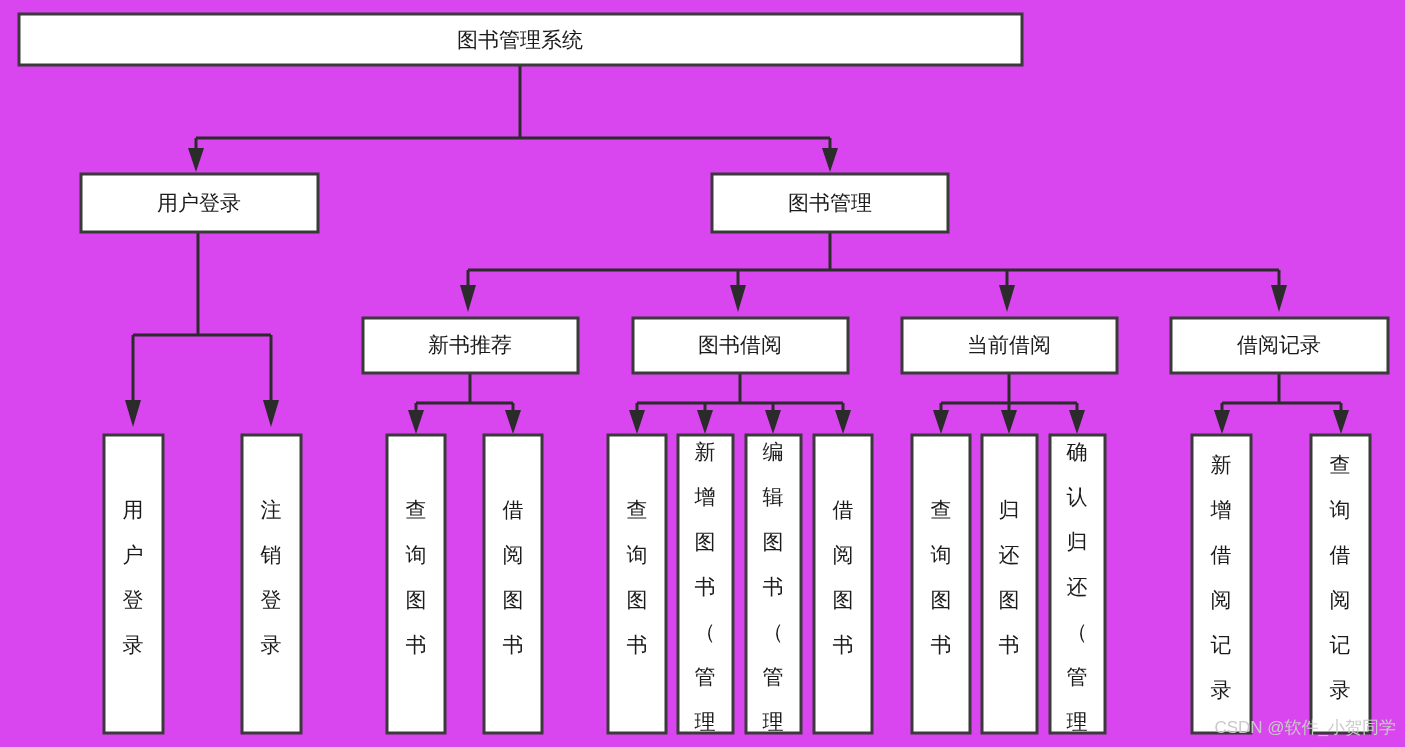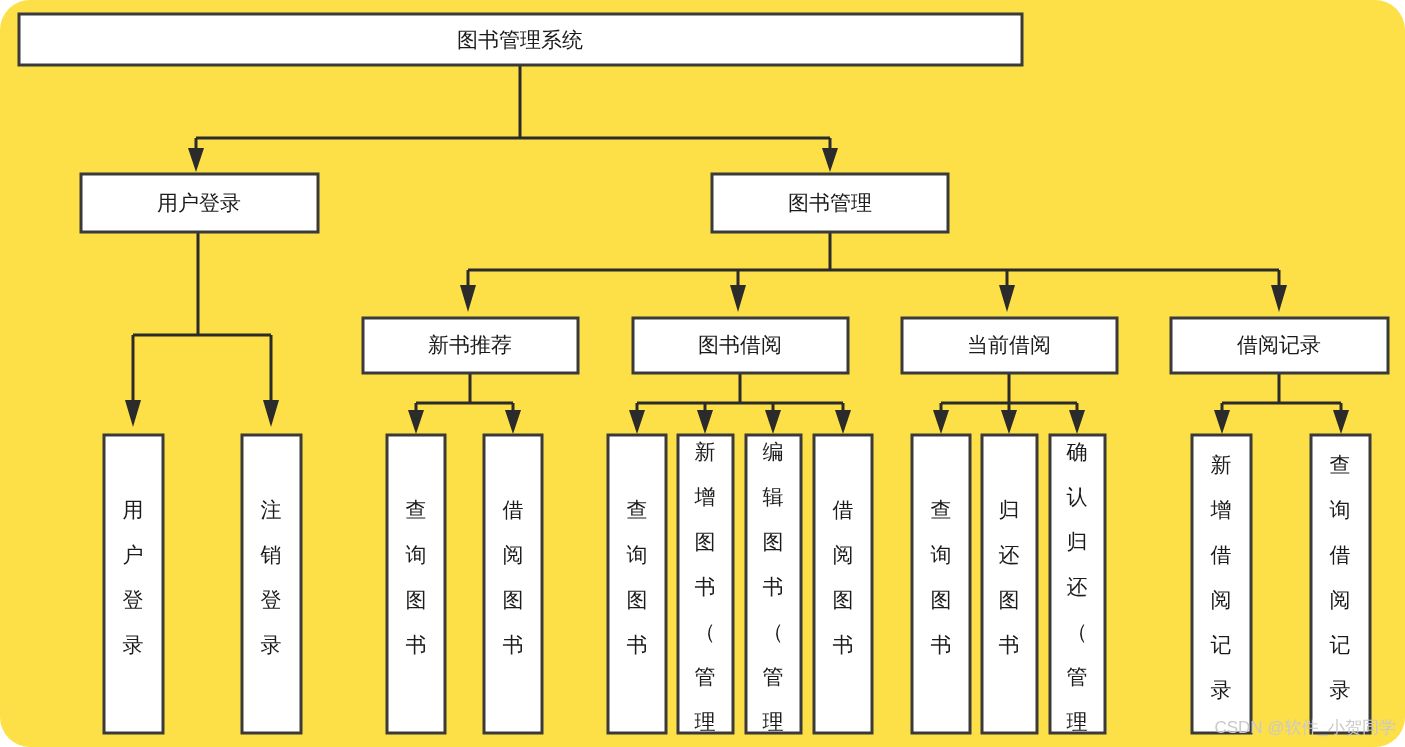--- a/index.html
+++ b/index.html
@@ -8,23 +8,22 @@
     padding: 0;
     background: #ffffff;
   }
   body {
     font-family: "Liberation Sans", "DejaVu Sans", sans-serif;
   }
   #diagram-root {
     position: relative;
     width: 1405px;
     height: 747px;
-    background: #fde047;
+    background: #d946ef;
     overflow: hidden;
-    border-radius: 30px;
   }
   svg#tree-svg {
     position: absolute;
     left: 0;
     top: 0;
     width: 1405px;
     height: 747px;
     display: block;
   }
   .node-rect {

